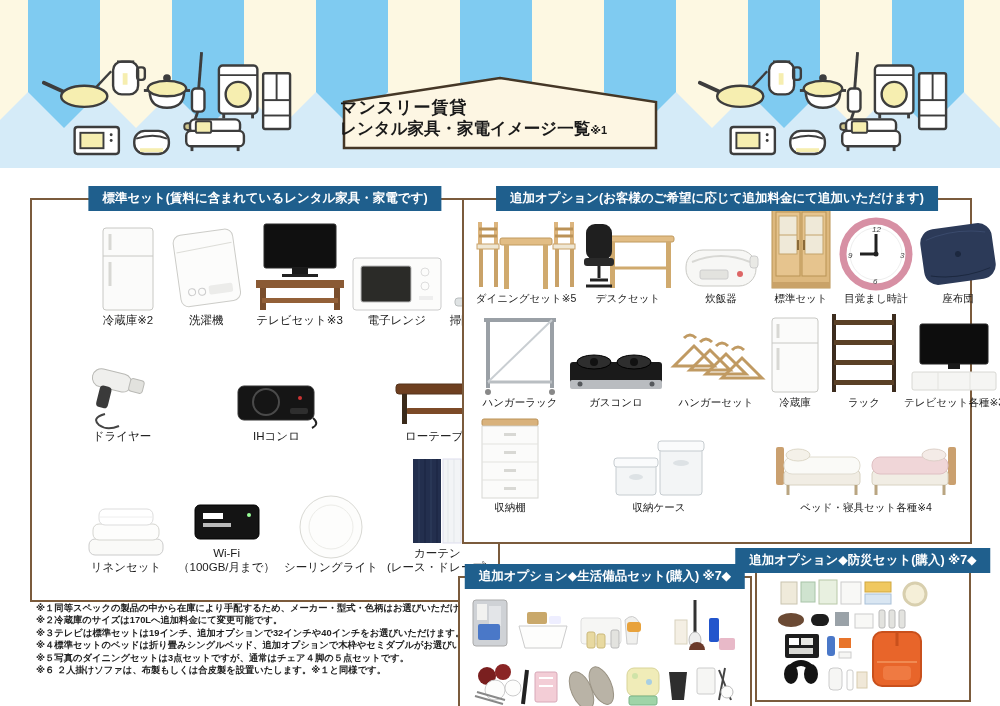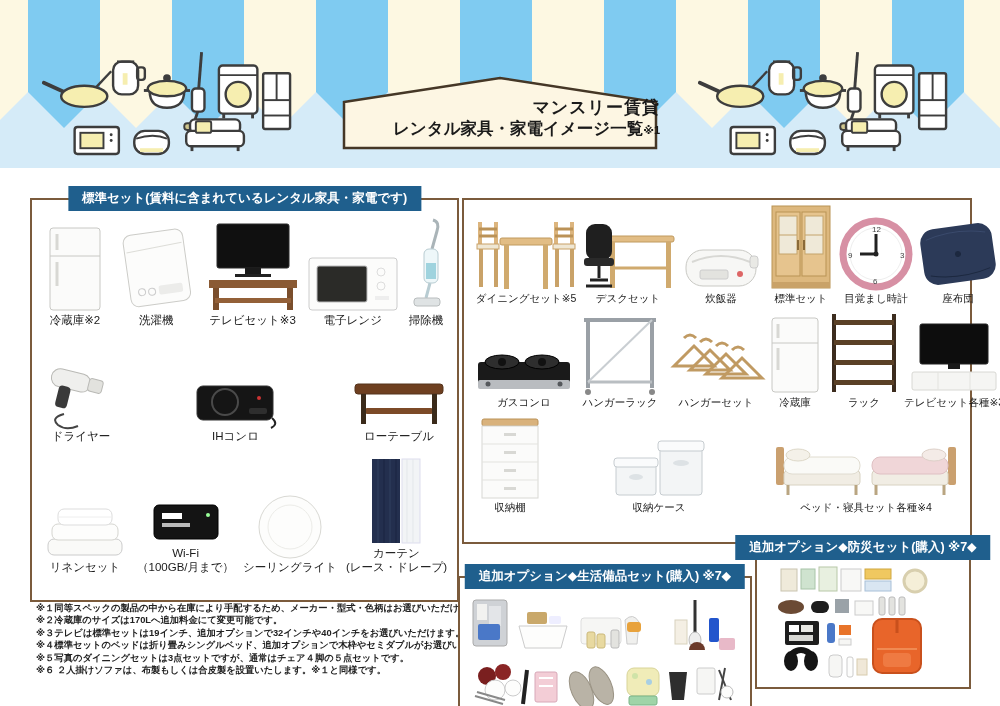--- a/index.html
+++ b/index.html
@@ -4,41 +4,41 @@
 <style>
   html,body{margin:0;padding:0;}
   body{width:1000px;height:706px;position:relative;background:#ffffff;
        font-family:"Liberation Sans","DejaVu Sans",sans-serif;overflow:hidden;}
   .top-strip{position:absolute;left:0;top:0;width:1000px;height:168px;background:#d5ebf8;}
   .awning{position:absolute;left:0;top:0;}
   .icon-cluster{position:absolute;top:44px;}
   .icon-cluster.left{left:40px;}
   .icon-cluster.right{left:696px;}
   .plaque{position:absolute;left:340px;top:74px;width:320px;height:78px;}
-  .plaque-text{position:absolute;left:0;width:100%;text-align:right;font-weight:bold;color:#1a1a1a;}
+  .plaque-text{position:absolute;left:0;width:100%;text-align:left;font-weight:bold;color:#1a1a1a;}
   .plq-l1{top:22px;font-size:17px;letter-spacing:1px;}
   .plq-l2{top:44px;font-size:16.5px;}
   .plq-note{font-size:11px;font-weight:bold;}
   .box{position:absolute;background:#fff;border:2px solid #7b5b3c;}
   .box-header{position:absolute;left:50%;transform:translateX(-50%);top:-14px;
       background:#1f5f8d;color:#fff;font-weight:bold;font-size:12.5px;
       padding:4px 14px;white-space:nowrap;z-index:3;}
-  #std-box{left:30px;top:198px;width:425px;height:400px;}
+  #std-box{left:30px;top:198px;width:425px;height:400px;padding-left:41px;}
   #opt-box{left:462px;top:198px;width:506px;height:342px;}
   #life-box{left:458px;top:576px;width:290px;height:138px;}
-  #safe-box{left:755px;top:547px;width:212px;height:138px;}
+  #safe-box{left:755px;top:560px;width:212px;height:138px;}
   .row{display:flex;justify-content:space-between;align-items:flex-end;padding:0 10px;}
   .item{display:flex;flex-direction:column;align-items:center;justify-content:flex-end;}
   .img{display:flex;align-items:flex-end;justify-content:center;}
   .lbl{font-size:11.5px;font-weight:normal;color:#1a1a1a;text-align:center;
        line-height:1.18;white-space:nowrap;}
   #opt-box .lbl{font-size:10.5px;}
-  .r1 .img{height:96px;} .r2 .img{height:88px;} .r3 .img{height:90px;}
+  .r1 .img{height:96px;font-style:italic;} .r2 .img{height:88px;} .r3 .img{height:90px;}
   #std-box .row{margin-top:14px;}
-  #std-box .r1{margin-top:18px;}
+  #std-box .r1{margin-top:18px;margin-left:12px;}
   #opt-box .row{margin-top:12px;}
   #opt-box .img{height:80px;}
   .footnotes{position:absolute;left:36px;top:602px;width:436px;}
   .fn{font-size:9.3px;font-weight:bold;color:#222;line-height:12.4px;white-space:nowrap;}
   .collage{display:flex;justify-content:center;align-items:center;height:100%;padding-top:8px;box-sizing:border-box;}
 </style>
 </head>
 <body>
 
 <div class="top-strip">
@@ -339,20 +339,21 @@
             <line x1="49" y1="4" x2="49" y2="88" stroke="#e3e7ea"></line>
           </svg>
         </div>
       <div class="lbl">カーテン</div>
       <div class="lbl">(レース・ドレープ)</div>
     </div>
   </div>
 </div>
 
 <div class="box" id="opt-box">
+  <div class="box-header">追加オプション(お客様のご希望に応じて追加料金にて追加いただけます)</div>
 
   <div class="row r1">
     <div class="item">
       <div class="img">
           <svg width="104" height="80" viewBox="0 0 104 80">
             <rect x="4" y="10" width="4" height="24" fill="#dcb57e"></rect>
             <rect x="20" y="10" width="4" height="24" fill="#dcb57e"></rect>
             <line x1="5" y1="17" x2="23" y2="17" stroke="#bb9257" stroke-width="3"></line>
             <line x1="5" y1="24" x2="23" y2="24" stroke="#bb9257" stroke-width="3"></line>
             <rect x="3" y="32" width="22" height="5" fill="#efe7d4" stroke="#c9a268"></rect>
@@ -444,46 +445,46 @@
             </g>
           </svg>
         </div>
       <div class="lbl">座布団</div>
     </div>
   </div>
 
   <div class="row r2">
     <div class="item">
       <div class="img">
+          <svg width="92" height="86" viewBox="0 0 92 86">
+            <line x1="14" y1="10" x2="14" y2="78" stroke="#9aa0a6" stroke-width="4"></line>
+            <line x1="78" y1="10" x2="78" y2="78" stroke="#9aa0a6" stroke-width="4"></line>
+            <line x1="10" y1="10" x2="82" y2="10" stroke="#9aa0a6" stroke-width="4"></line>
+            <line x1="14" y1="72" x2="78" y2="72" stroke="#b9bec2" stroke-width="3"></line>
+            <circle cx="14" cy="82" r="3" fill="#888"></circle>
+            <circle cx="78" cy="82" r="3" fill="#888"></circle>
+            <line x1="14" y1="72" x2="78" y2="10" stroke="#c9ced2" stroke-width="2"></line>
+          </svg>
+        </div>
+      <div class="lbl">ハンガーラック</div>
+    </div>
+    <div class="item">
+      <div class="img">
           <svg width="100" height="58" viewBox="0 0 100 58">
             <rect x="4" y="24" width="92" height="22" rx="3" fill="#1a1a1a"></rect>
             <rect x="4" y="42" width="92" height="9" rx="2" fill="#b9bcc0"></rect>
             <ellipse cx="28" cy="24" rx="17" ry="7" fill="#2e2e2e" stroke="#000"></ellipse>
             <ellipse cx="68" cy="24" rx="17" ry="7" fill="#2e2e2e" stroke="#000"></ellipse>
             <circle cx="28" cy="24" r="4" fill="#111"></circle>
             <circle cx="68" cy="24" r="4" fill="#111"></circle>
             <circle cx="14" cy="46" r="2.5" fill="#55585c"></circle>
             <circle cx="86" cy="46" r="2.5" fill="#55585c"></circle>
           </svg>
         </div>
       <div class="lbl">ガスコンロ</div>
-    </div>
-    <div class="item">
-      <div class="img">
-          <svg width="92" height="86" viewBox="0 0 92 86">
-            <line x1="14" y1="10" x2="14" y2="78" stroke="#9aa0a6" stroke-width="4"></line>
-            <line x1="78" y1="10" x2="78" y2="78" stroke="#9aa0a6" stroke-width="4"></line>
-            <line x1="10" y1="10" x2="82" y2="10" stroke="#9aa0a6" stroke-width="4"></line>
-            <line x1="14" y1="72" x2="78" y2="72" stroke="#b9bec2" stroke-width="3"></line>
-            <circle cx="14" cy="82" r="3" fill="#888"></circle>
-            <circle cx="78" cy="82" r="3" fill="#888"></circle>
-            <line x1="14" y1="72" x2="78" y2="10" stroke="#c9ced2" stroke-width="2"></line>
-          </svg>
-        </div>
-      <div class="lbl">ハンガーラック</div>
     </div>
     <div class="item">
       <div class="img">
           <svg width="100" height="66" viewBox="0 0 100 66">
             <g stroke="#c09a62" stroke-width="3" fill="none">
               <path d="M30 8 q-6 -6 -12 0"></path>
               <path d="M8 36 L28 16 L48 36 Z"></path>
               <path d="M46 12 q-6 -6 -12 0"></path>
               <path d="M24 40 L44 20 L64 40 Z"></path>
               <path d="M62 16 q-6 -6 -12 0"></path>

